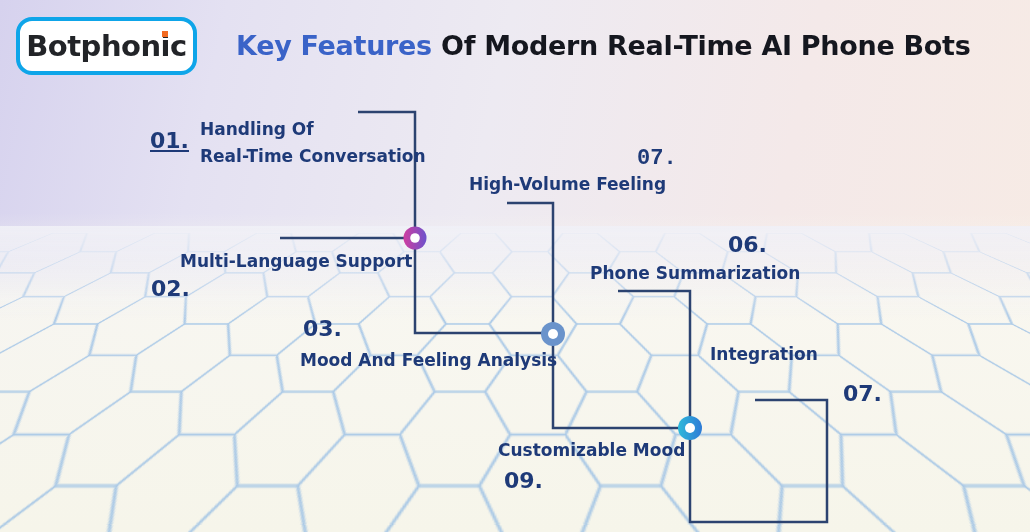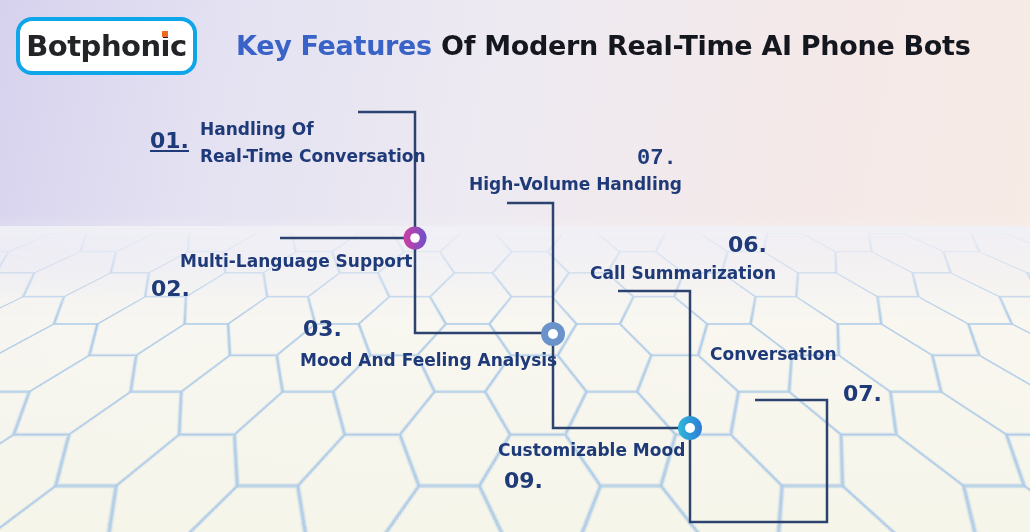--- a/index.html
+++ b/index.html
@@ -145,33 +145,33 @@
   </div>
 
   <div class="feat f4-lbl">
     <div class="lbl">Customizable Mood</div>
   </div>
   <div class="feat f4-num">
     <div class="num">09.</div>
   </div>
 
   <div class="feat f5-lbl">
-    <div class="lbl">Conversation</div>
+    <div class="lbl">Integration</div>
   </div>
   <div class="feat f5-num">
     <div class="num">07.</div>
   </div>
 
   <div class="feat f6-num">
     <div class="num">06.</div>
   </div>
   <div class="feat f6-lbl">
-    <div class="lbl">Call Summarization</div>
+    <div class="lbl">Phone Summarization</div>
   </div>
 
   <div class="feat f7-num">
     <div class="num">07.</div>
   </div>
   <div class="feat f7-lbl">
-    <div class="lbl">High-Volume Handling</div>
+    <div class="lbl">High-Volume Feeling</div>
   </div>
 
 </div>
 
 </body></html>

